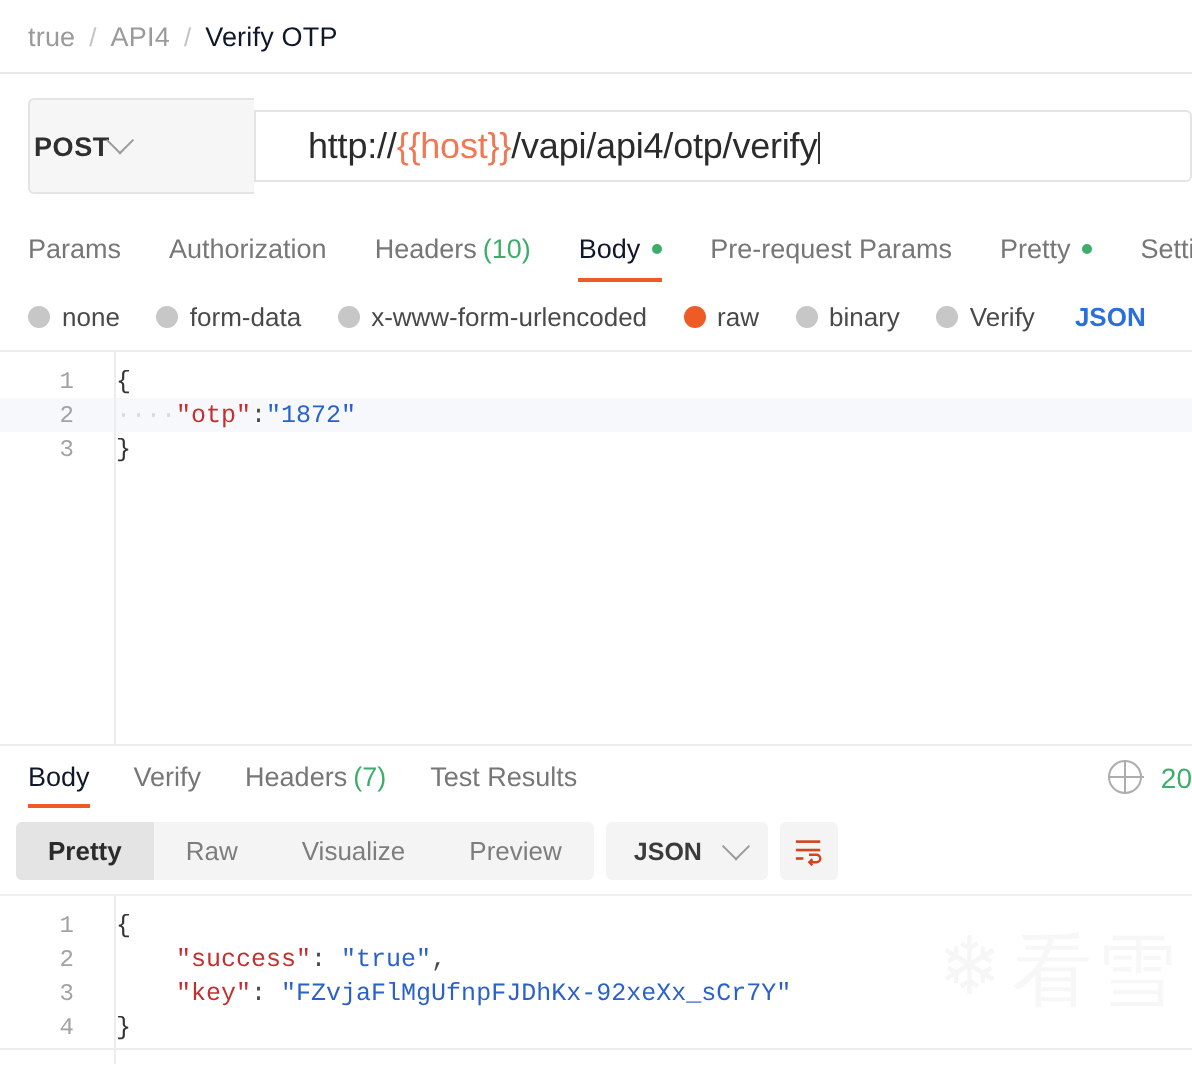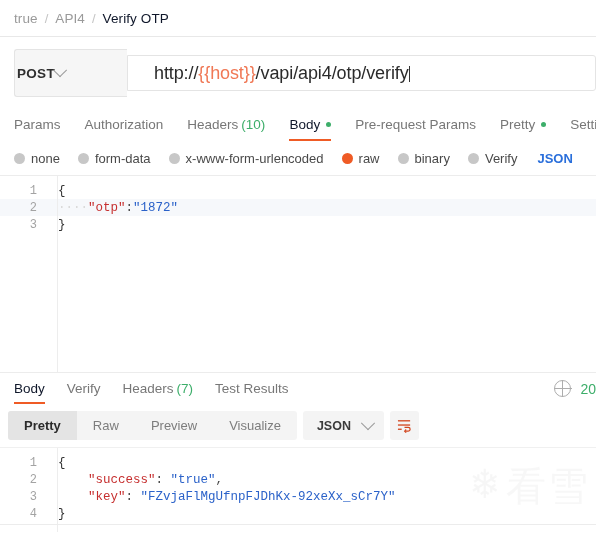--- a/index.html
+++ b/index.html
@@ -495,24 +495,24 @@
 
 <div class="resp-toolbar">
   <div class="seg-group">
     <div class="seg active">
       <span>Pretty</span>
     </div>
     <div class="seg">
       <span>Raw</span>
     </div>
     <div class="seg">
+      <span>Visualize</span>
+    </div>
+    <div class="seg">
       <span>Preview</span>
-    </div>
-    <div class="seg">
-      <span>Visualize</span>
     </div>
   </div>
   <div class="fmt-select">
     <span class="lbl">JSON</span>
     <span class="chev"></span>
   </div>
   <div class="wrap-btn">
     <svg width="15" height="15" viewBox="0 0 16 16">
       <line x1="1" y1="3" x2="14" y2="3" stroke="#d2451e" stroke-width="1.4"></line>
       <line x1="1" y1="7.5" x2="14" y2="7.5" stroke="#d2451e" stroke-width="1.4"></line>

